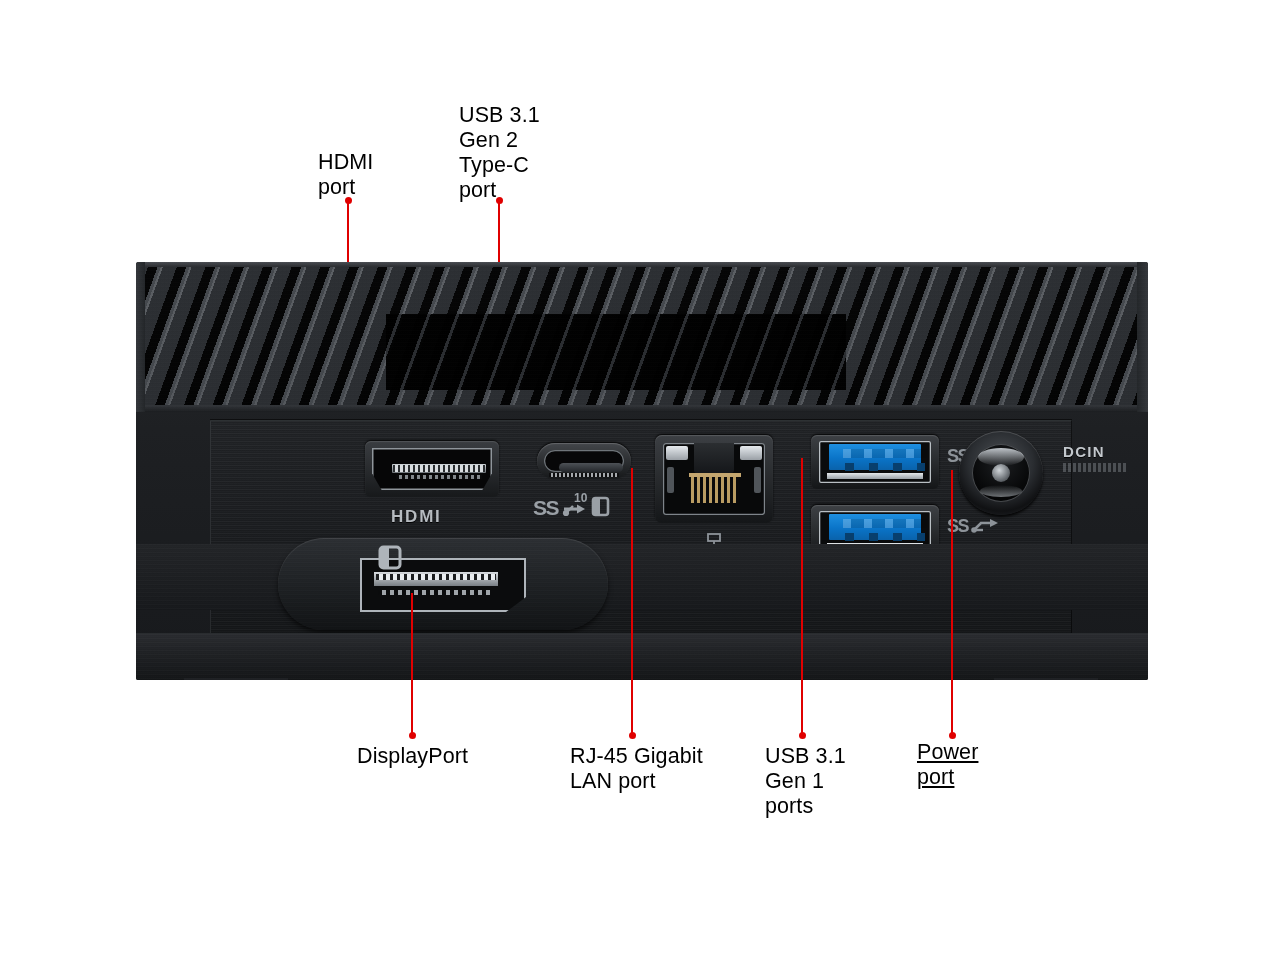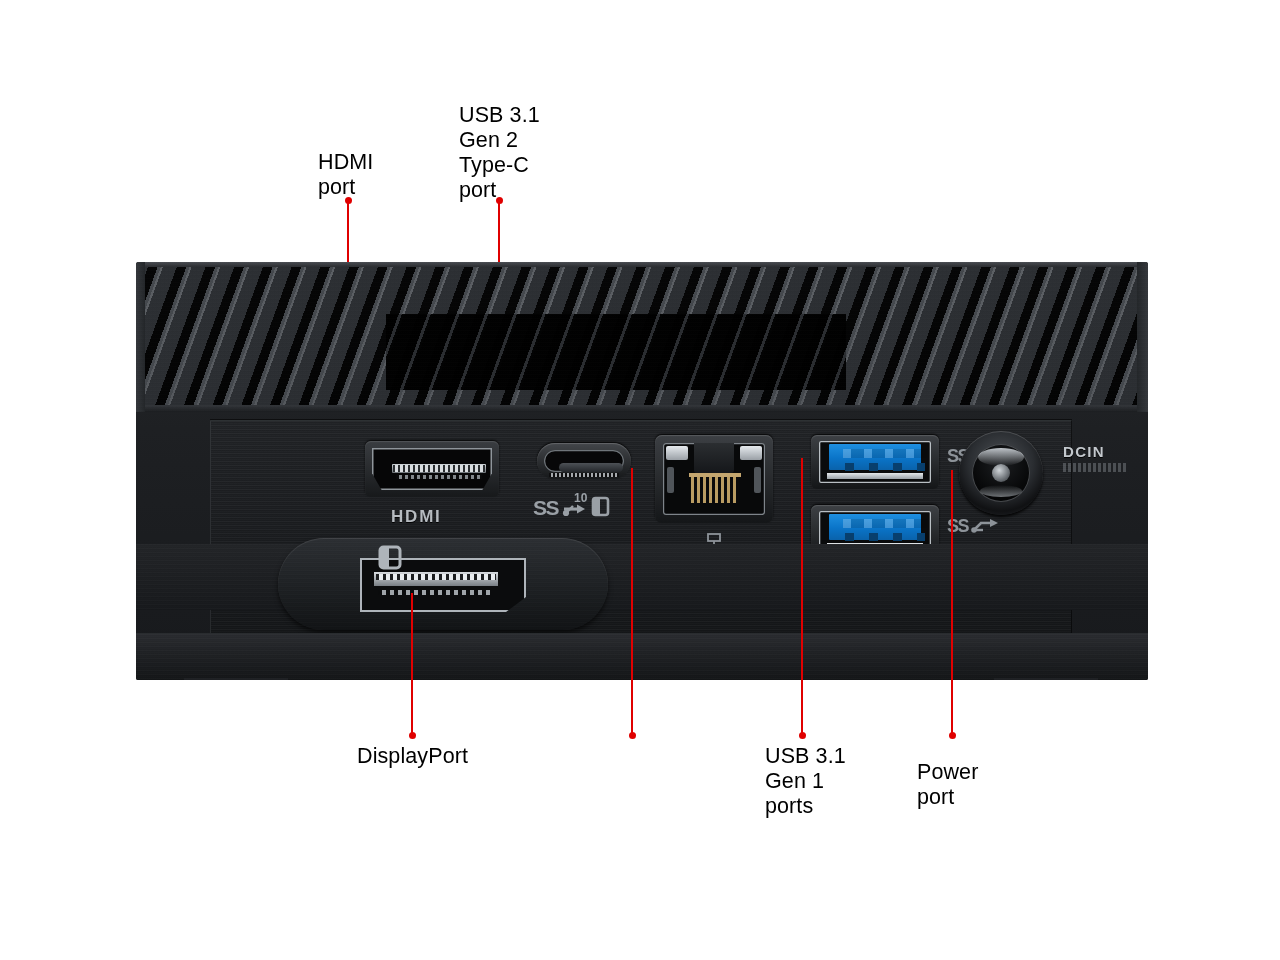--- a/index.html
+++ b/index.html
@@ -523,23 +523,25 @@
       <div class="grain" style="opacity:.55"></div>
     </div>
     <div class="foot" style="left:48px;width:104px;"></div>
     <div class="foot" style="left:858px;width:104px;"></div>
   </div>
 
   <div class="leader dot dot-bottom" id="ln-dp" style="left: 411px; top: 593px; height: 143px; background: rgb(224, 0, 0);"></div>
   <div class="callout" id="co-dp" style="left: 357px; top: 744px;">DisplayPort</div>
 
   <div class="leader dot dot-bottom" id="ln-rj45" style="left: 631px; top: 468px; height: 268px; background: rgb(224, 0, 0);"></div>
+  <div class="callout" id="co-rj45" style="left: 570px; top: 744px;">RJ-45 Gigabit
+LAN port</div>
 
   <div class="leader dot dot-bottom" id="ln-usba" style="left: 801px; top: 458px; height: 278px; background: rgb(224, 0, 0);"></div>
   <div class="callout" id="co-usba" style="left: 765px; top: 744px;">USB 3.1
 Gen 1
 ports</div>
 
   <div class="leader dot dot-bottom" id="ln-power" style="left: 951px; top: 470px; height: 266px; background: rgb(224, 0, 0);"></div>
-  <div class="callout" id="co-power" style="left: 917px; top: 760px;">Power
+  <div class="callout" id="co-power" style="left: 917px; top: 740px; text-decoration: underline;">Power
 port</div>
 
 </div>
 
 </body></html>

